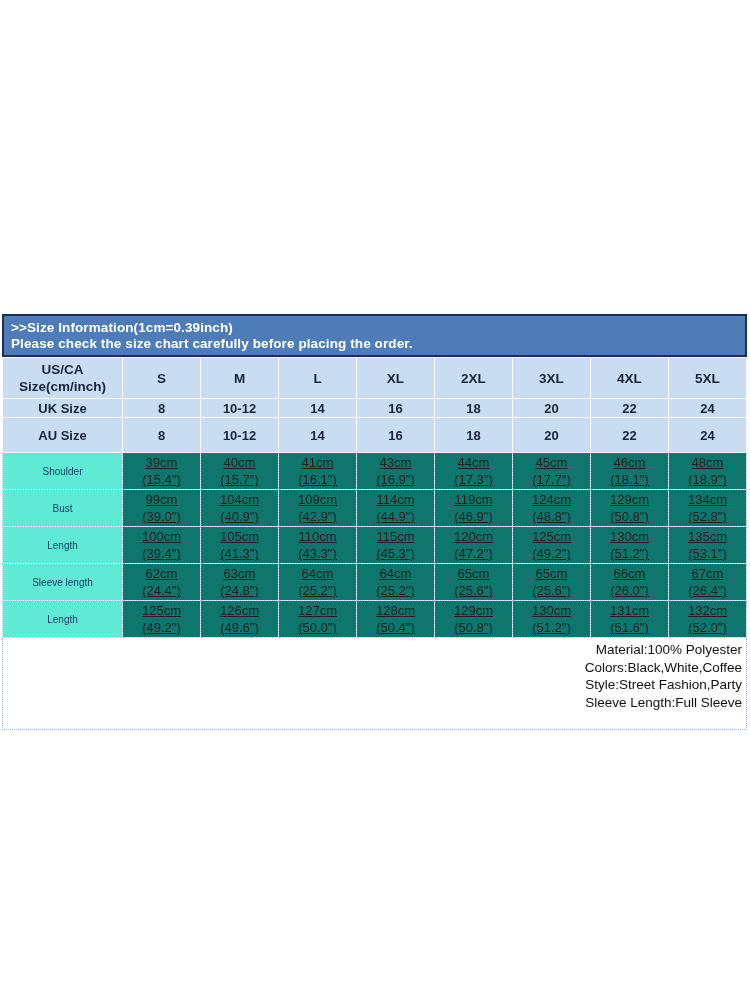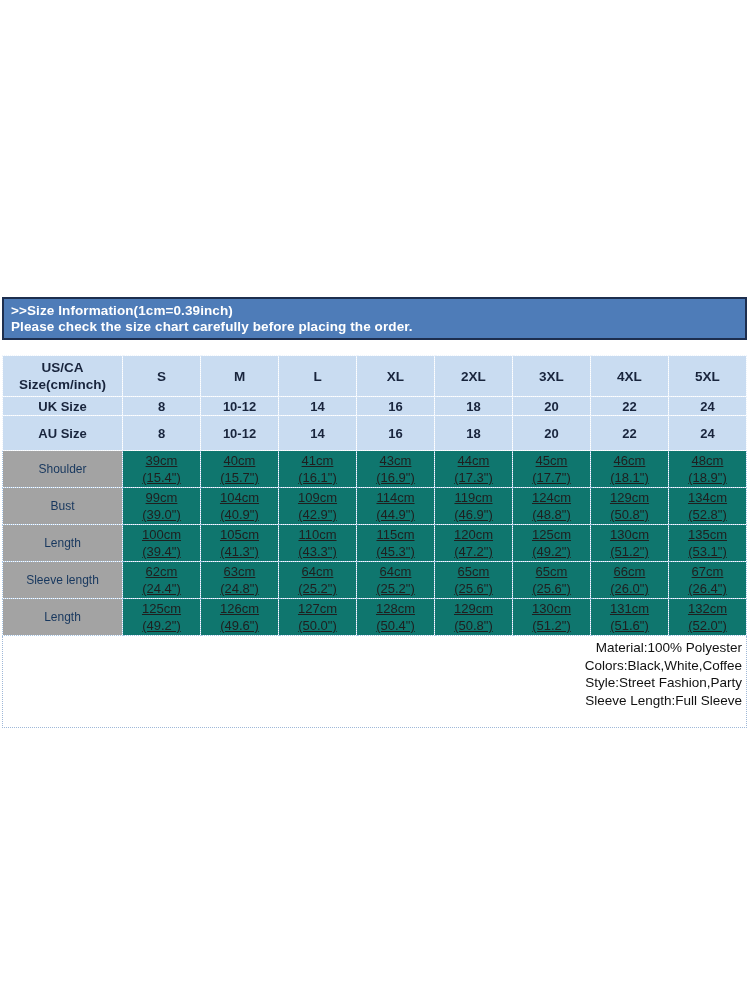--- a/index.html
+++ b/index.html
@@ -18,27 +18,27 @@
   
   .banner {
     background: #4E7CB8;
     border: 2px solid #1D2E4E;
     color: #ffffff;
     font-weight: bold;
     font-size: 13.5px;
     line-height: 16px;
     padding: 4px 6px 3px 7px;
     letter-spacing: 0.1px;
+    margin-top: 17px;
   }
   
   table.sizes {
     border-collapse: collapse;
     table-layout: fixed;
     width: 745px;
-    margin-top: 15px;
   }
   table.sizes td {
     border: 1px dotted #A9C7E7;
     text-align: center;
     vertical-align: middle;
     padding: 0;
     overflow: hidden;
   }
   tr.hdr td, tr.uk td, tr.au td {
     background: #C9DCF1;
@@ -46,26 +46,26 @@
     color: #18243C;
     font-weight: bold;
   }
   tr.hdr { height: 41px; }
   tr.hdr td { font-size: 13.5px; line-height: 17px; }
   tr.uk { height: 19px; }
   tr.au { height: 35px; }
   tr.uk td, tr.au td { font-size: 13px; }
   tr.meas { height: 37px; }
   td.lbl {
-    background: #a3a3a3;
+    background: #5eead4;
     border-color: #CFE2F4;
     text-align: left;
     padding-left: 6px;
     color: #17375E;
-    font-size: 12px;
+    font-size: 10px;
     font-weight: normal;
   }
   tr.meas td.val {
     background: #0f766e;
     color: #1F1F1F;
     font-size: 13px;
     font-weight: normal;
     line-height: 17px;
     text-decoration: underline;
   }

